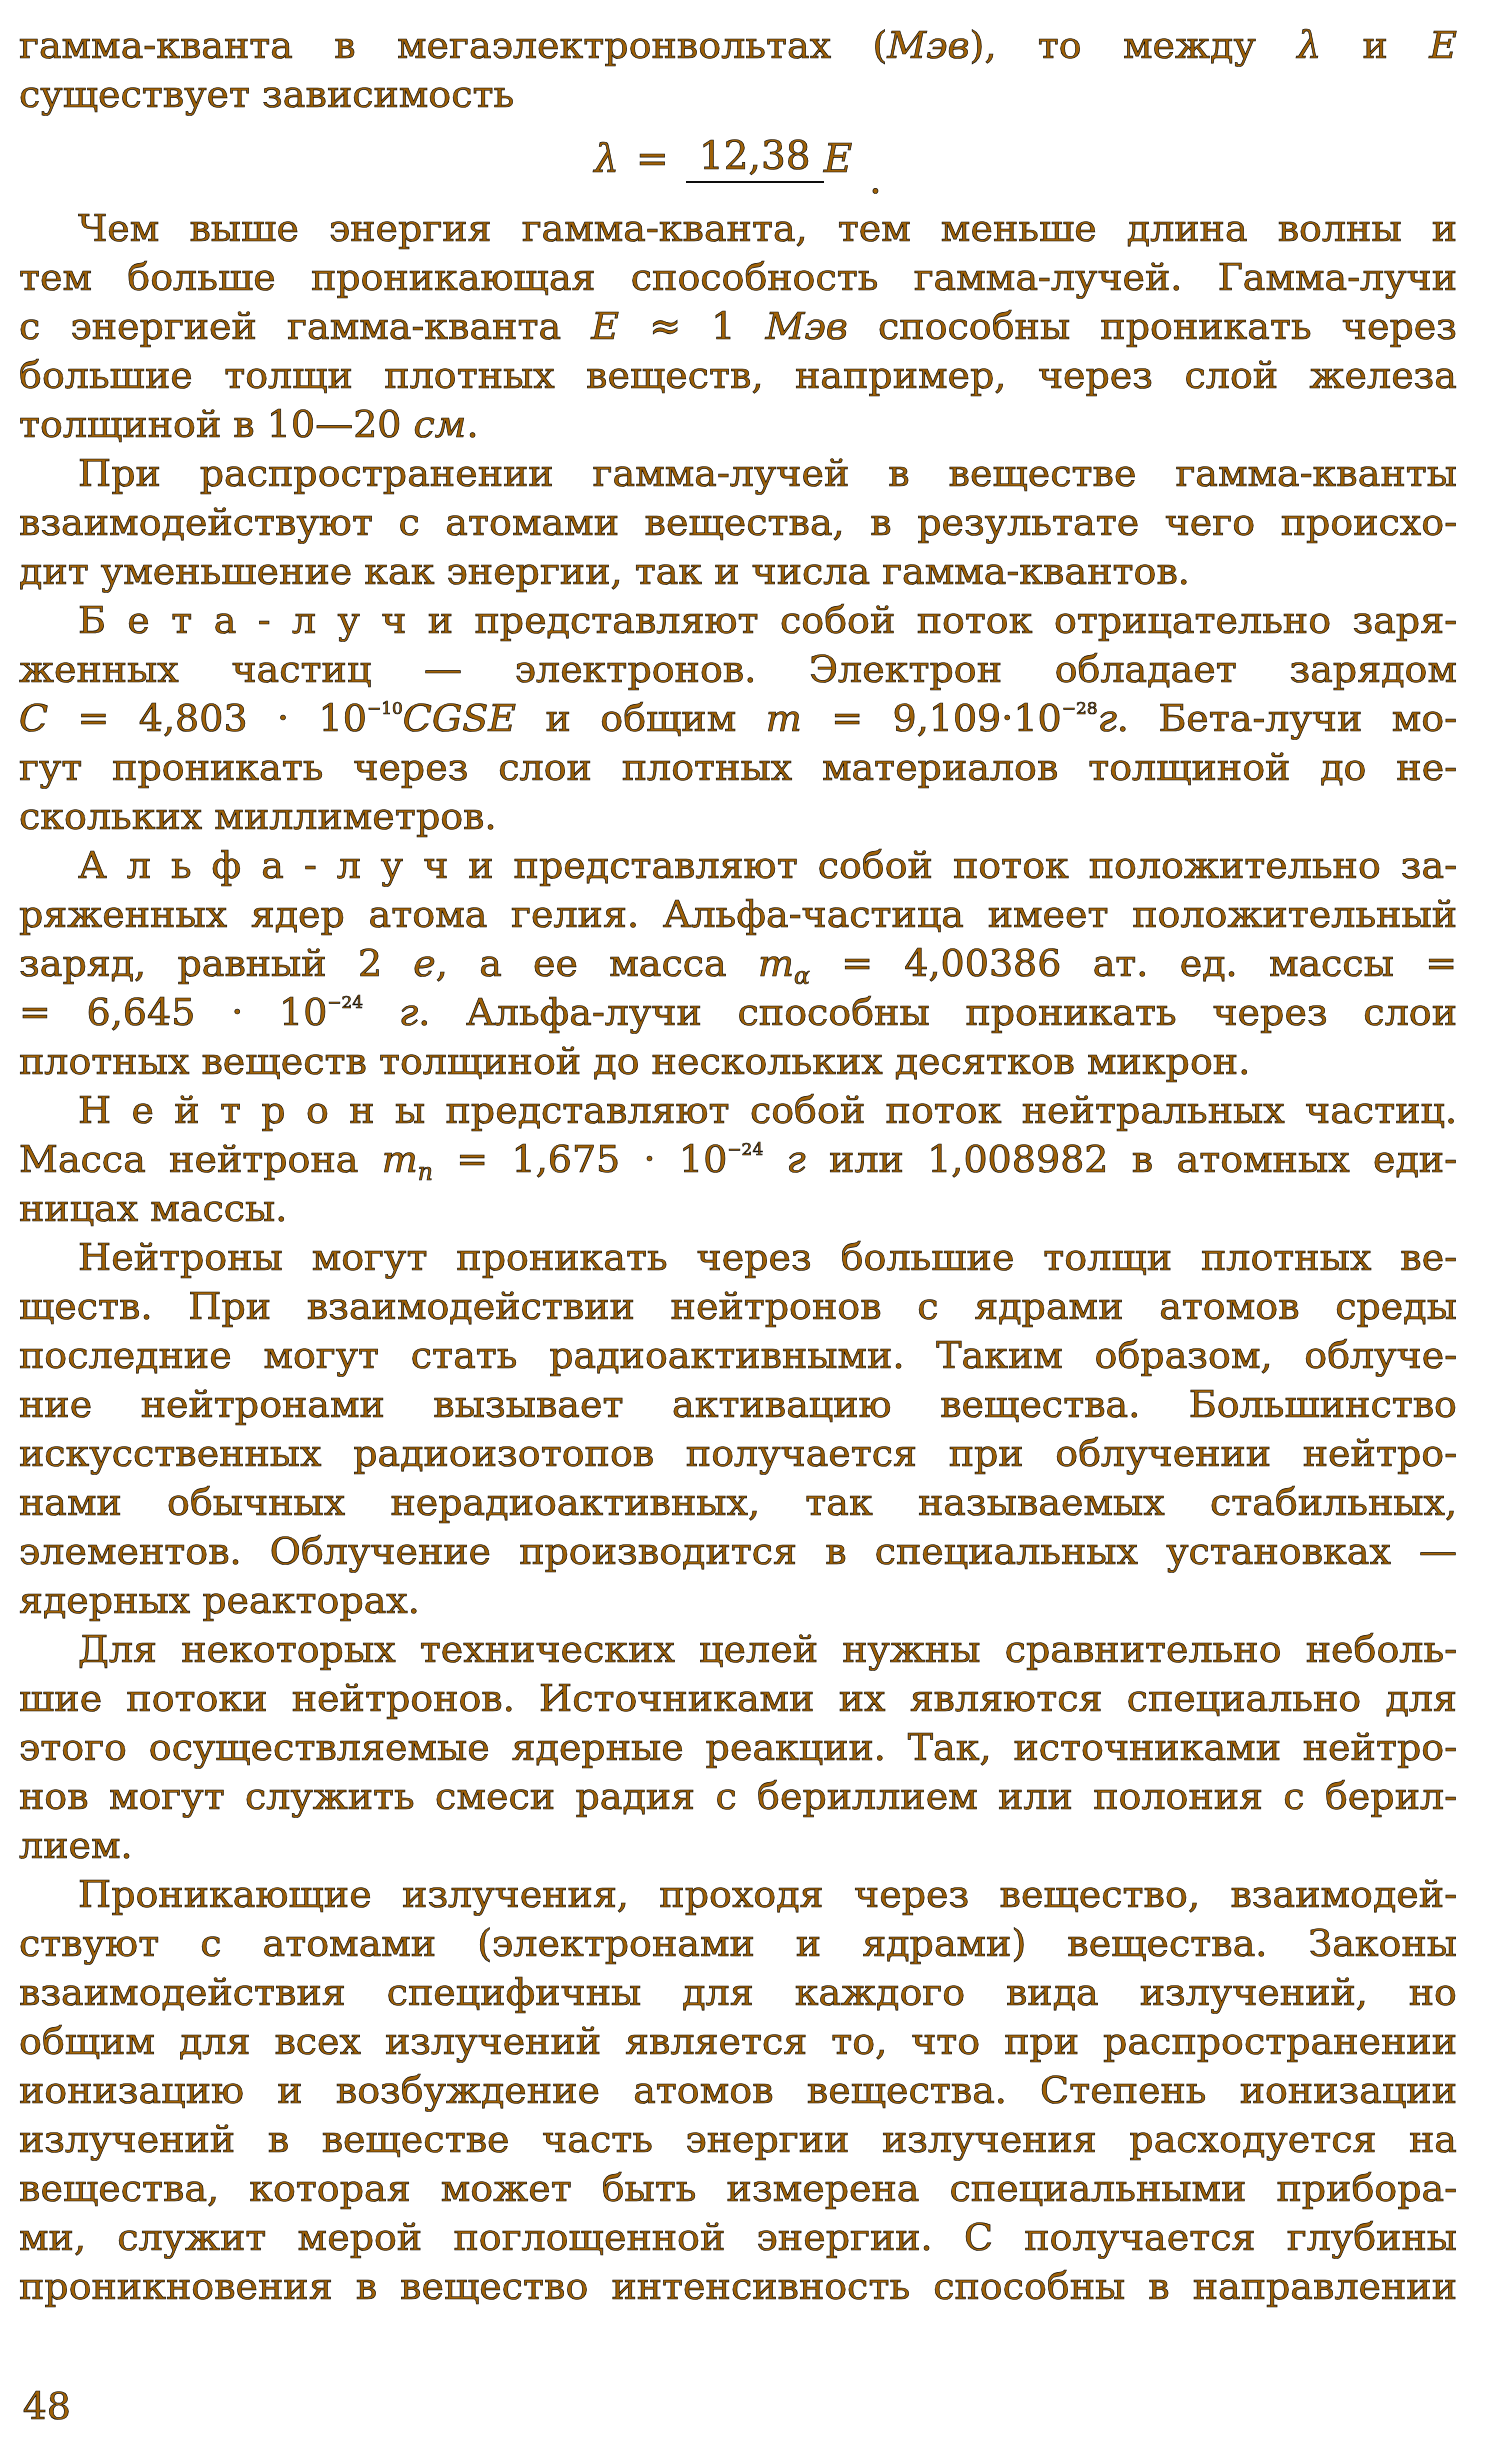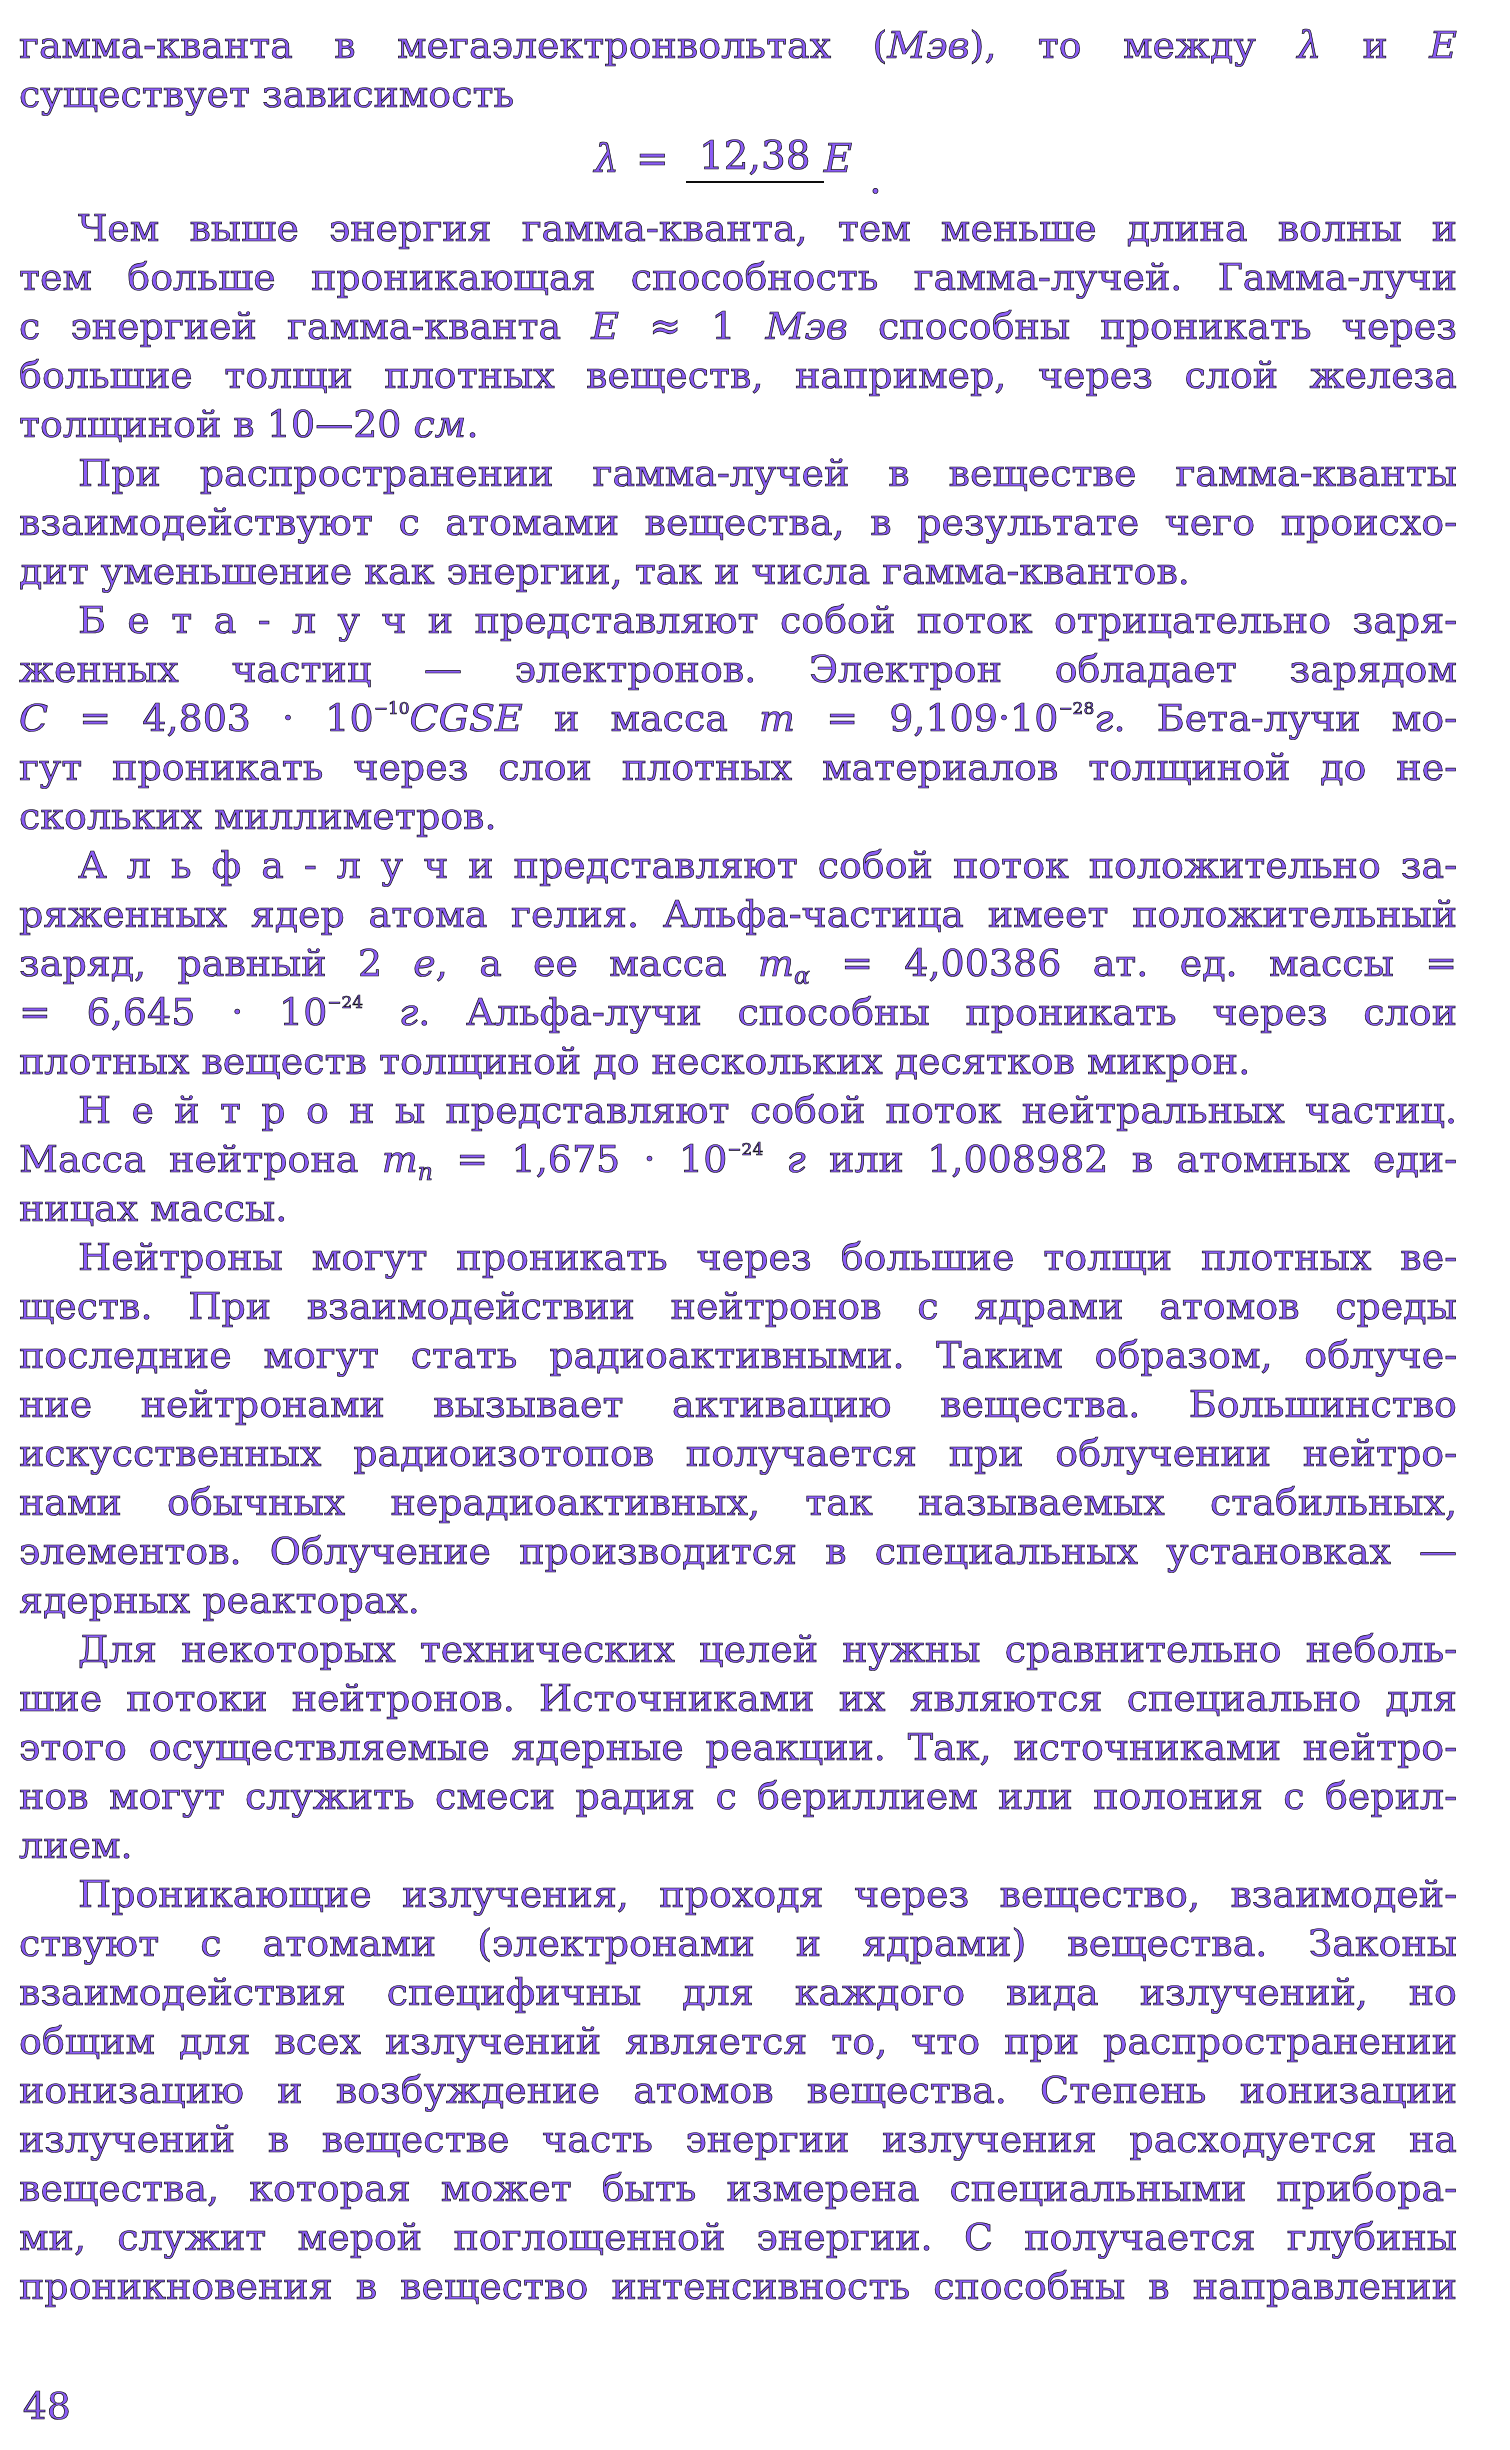--- a/index.html
+++ b/index.html
@@ -9,21 +9,21 @@
     overflow: hidden;
     position: relative;
   }
   .page {
     position: absolute; inset: 0;
     box-sizing: border-box;
     padding: 21px 53px 0 19px;
     font-family: "DejaVu Serif", "Liberation Serif", serif;
     font-size: 38px;
     line-height: 49px;
-    color: #8b5cf6;
+    color: #a16207;
     -webkit-text-stroke: 0.7px #0d0d0d;
   }
   .line {
     text-align: justify;
     text-align-last: justify;
     white-space: normal;
   }
   .line.last { text-align-last: left; }
   .line.ind { text-indent: 59px; }
   .i { font-style: italic; }
@@ -93,21 +93,21 @@
         <div class="line last"><span>толщиной в 10—20 </span><span class="i">см</span><span>.</span></div>
       </div>
       <div>
         <div class="line ind"><span>При распространении гамма-лучей в веществе гамма-кванты</span></div>
         <div class="line"><span>взаимодействуют с атомами вещества, в результате чего происхо-</span></div>
         <div class="line last"><span>дит уменьшение как энергии, так и числа гамма-квантов.</span></div>
       </div>
       <div>
         <div class="line ind"><span>Б е т а - л у ч и  представляют собой поток отрицательно заря-</span></div>
         <div class="line"><span>женных частиц — электронов. Электрон обладает зарядом</span></div>
-        <div class="line"><span class="i">C</span><span> = 4,803 · 10</span><span class="sup">−10</span><span class="i">CGSE</span><span> и масса </span><span class="i">m</span><span> = 9,109·10</span><span class="sup">−28</span><span class="i">г</span><span>. Бета-лучи мо-</span></div>
+        <div class="line"><span class="i">C</span><span> = 4,803 · 10</span><span class="sup">−10</span><span class="i">CGSE</span><span> и общим </span><span class="i">m</span><span> = 9,109·10</span><span class="sup">−28</span><span class="i">г</span><span>. Бета-лучи мо-</span></div>
         <div class="line"><span>гут проникать через слои плотных материалов толщиной до  не-</span></div>
         <div class="line last"><span>скольких миллиметров.</span></div>
       </div>
       <div>
         <div class="line ind"><span>А л ь ф а - л у ч и  представляют собой поток положительно за-</span></div>
         <div class="line"><span>ряженных ядер атома гелия. Альфа-частица имеет положительный</span></div>
         <div class="line"><span>заряд, равный 2 </span><span class="i">е</span><span>, а ее масса </span><span class="i">m</span><span class="sub">α</span><span> = 4,00386 ат. ед. массы =</span></div>
         <div class="line"><span>= 6,645 · 10</span><span class="sup">−24</span><span> </span><span class="i">г</span><span>. Альфа-лучи способны проникать через слои</span></div>
         <div class="line last"><span>плотных веществ толщиной до нескольких десятков микрон.</span></div>
       </div>

